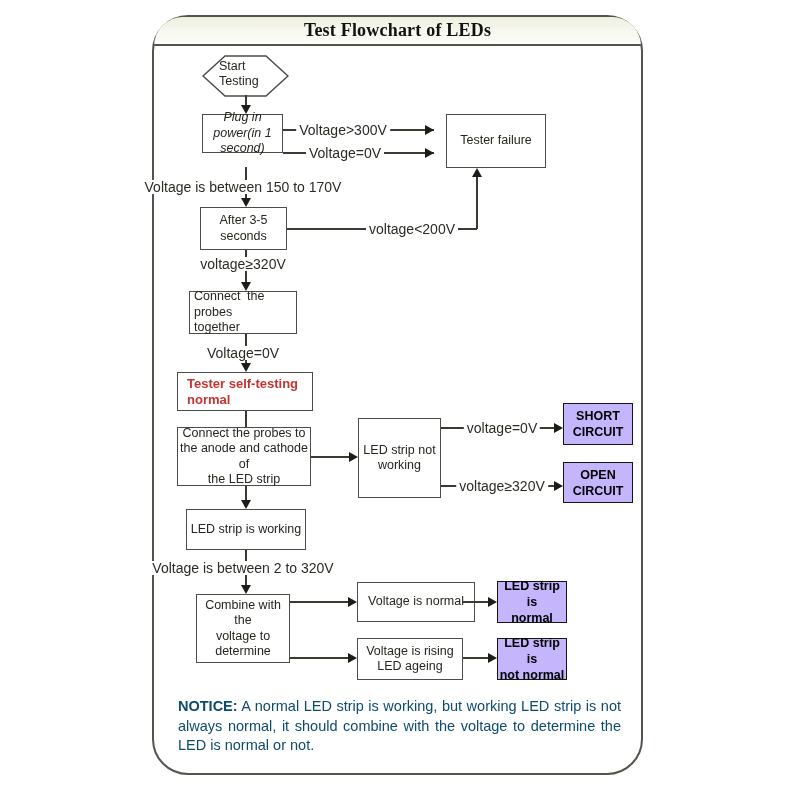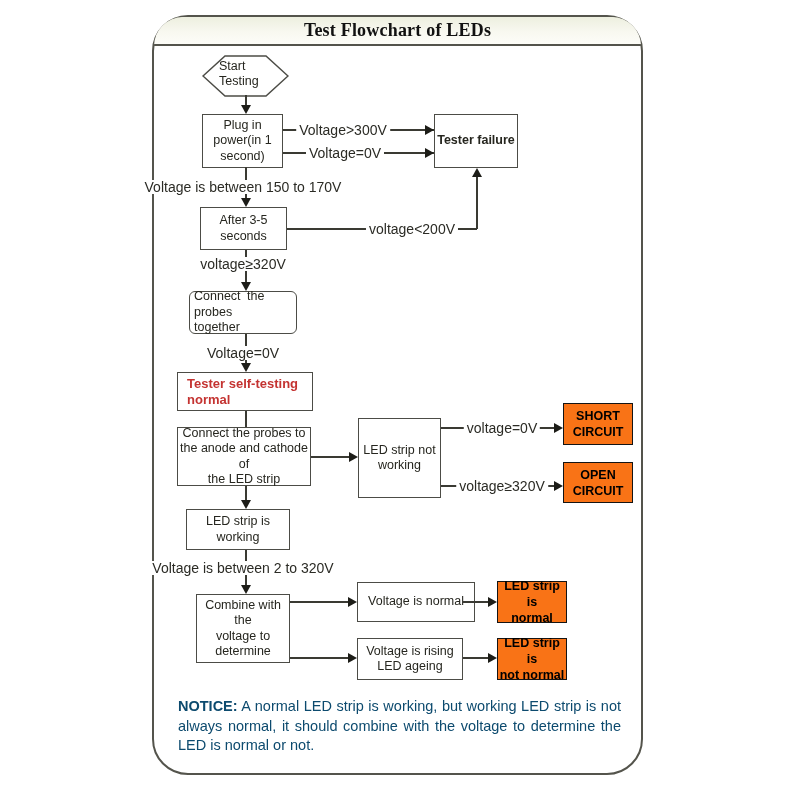--- a/index.html
+++ b/index.html
@@ -24,25 +24,25 @@
     letter-spacing:.2px;
   }
   
   .box{
     border:1.5px solid #4c4c46;background:#ffffff;color:#26261f;
     font-size:12.5px;line-height:15.5px;
     display:flex;align-items:center;justify-content:center;
     text-align:center;white-space:pre-line;
   }
   .yellow{
-    background:#f97316;border-color:#141414;font-weight:bold;color:#000;line-height:16px;
+    background:#c4b5fd;border-color:#141414;font-weight:bold;color:#000;line-height:16px;
   }
   .red-text{color:#c43331;font-weight:bold;font-size:13px;}
   .left-align{justify-content:flex-start;text-align:left;}
-  .probes{word-spacing:3px;padding-left:4px;border-radius:6px;}
+  .probes{word-spacing:3px;padding-left:4px;}
   
   .hex-text{
     left:219px;top:59px;width:70px;font-size:12.5px;line-height:14.5px;
     white-space:pre-line;text-align:left;color:#26261f;
   }
   
   .line{background:#3a3a33;}
   .lv{width:1.5px;}
   .lh{height:1.5px;}
   
@@ -73,25 +73,25 @@
 
 <svg class="abs" style="left:202px;top:55px;" width="87" height="42">
   <polygon points="1,21 23,1 64,1 86,21 64,41 23,41" fill="#ffffff" stroke="#4c4c46" stroke-width="1.5"></polygon>
 </svg>
 <div class="abs hex-text">Start
 Testing</div>
 
 <div class="abs line lv" style="left:245px;top:95px;height:11px;"></div>
 <div class="abs ah ah-d" style="left:241px;top:105px;"></div>
 
-<div class="abs box" style="left:202px;top:114px;width:81px;height:54px;">Plug in
+<div class="abs box" style="left:202px;top:114px;width:81px;height:39px;font-style:italic;">Plug in
 power(in 1
 second)</div>
 
-<div class="abs box" style="left:434px;top:114px;width:84px;height:54px;font-weight:bold;">Tester failure</div>
+<div class="abs box" style="left:446px;top:114px;width:100px;height:54px;">Tester failure</div>
 
 <div class="abs line lh" style="left:283px;top:129px;width:151px;"></div>
 <div class="abs ah ah-r" style="left:425px;top:125px;"></div>
 <div class="abs line lh" style="left:283px;top:152px;width:151px;"></div>
 <div class="abs ah ah-r" style="left:425px;top:148px;"></div>
 <div class="abs elabel" style="left:343px;top:123px;">Voltage&gt;300V</div>
 <div class="abs elabel" style="left:345px;top:146px;">Voltage=0V</div>
 
 <div class="abs line lv" style="left:245px;top:167px;height:34px;"></div>
 <div class="abs ah ah-d" style="left:241px;top:198px;"></div>
@@ -138,21 +138,21 @@
 
 <div class="abs line lh" style="left:441px;top:485px;width:115px;"></div>
 <div class="abs ah ah-r" style="left:554px;top:481px;"></div>
 <div class="abs elabel" style="left:502px;top:479px;">voltage≥320V</div>
 <div class="abs box yellow" style="left:563px;top:462px;width:70px;height:41px;">OPEN
 CIRCUIT</div>
 
 <div class="abs line lv" style="left:245px;top:486px;height:15px;"></div>
 <div class="abs ah ah-d" style="left:241px;top:500px;"></div>
 
-<div class="abs box" style="left:186px;top:509px;width:104px;height:41px;">LED strip is working</div>
+<div class="abs box" style="left:186px;top:509px;width:120px;height:41px;">LED strip is working</div>
 
 <div class="abs line lv" style="left:245px;top:550px;height:36px;"></div>
 <div class="abs ah ah-d" style="left:241px;top:585px;"></div>
 <div class="abs elabel" style="left:243px;top:561px;">Voltage is between 2 to 320V</div>
 
 <div class="abs box" style="left:196px;top:594px;width:94px;height:69px;">Combine with the
 voltage to
 determine</div>
 
 <div class="abs line lh" style="left:290px;top:601px;width:60px;"></div>

